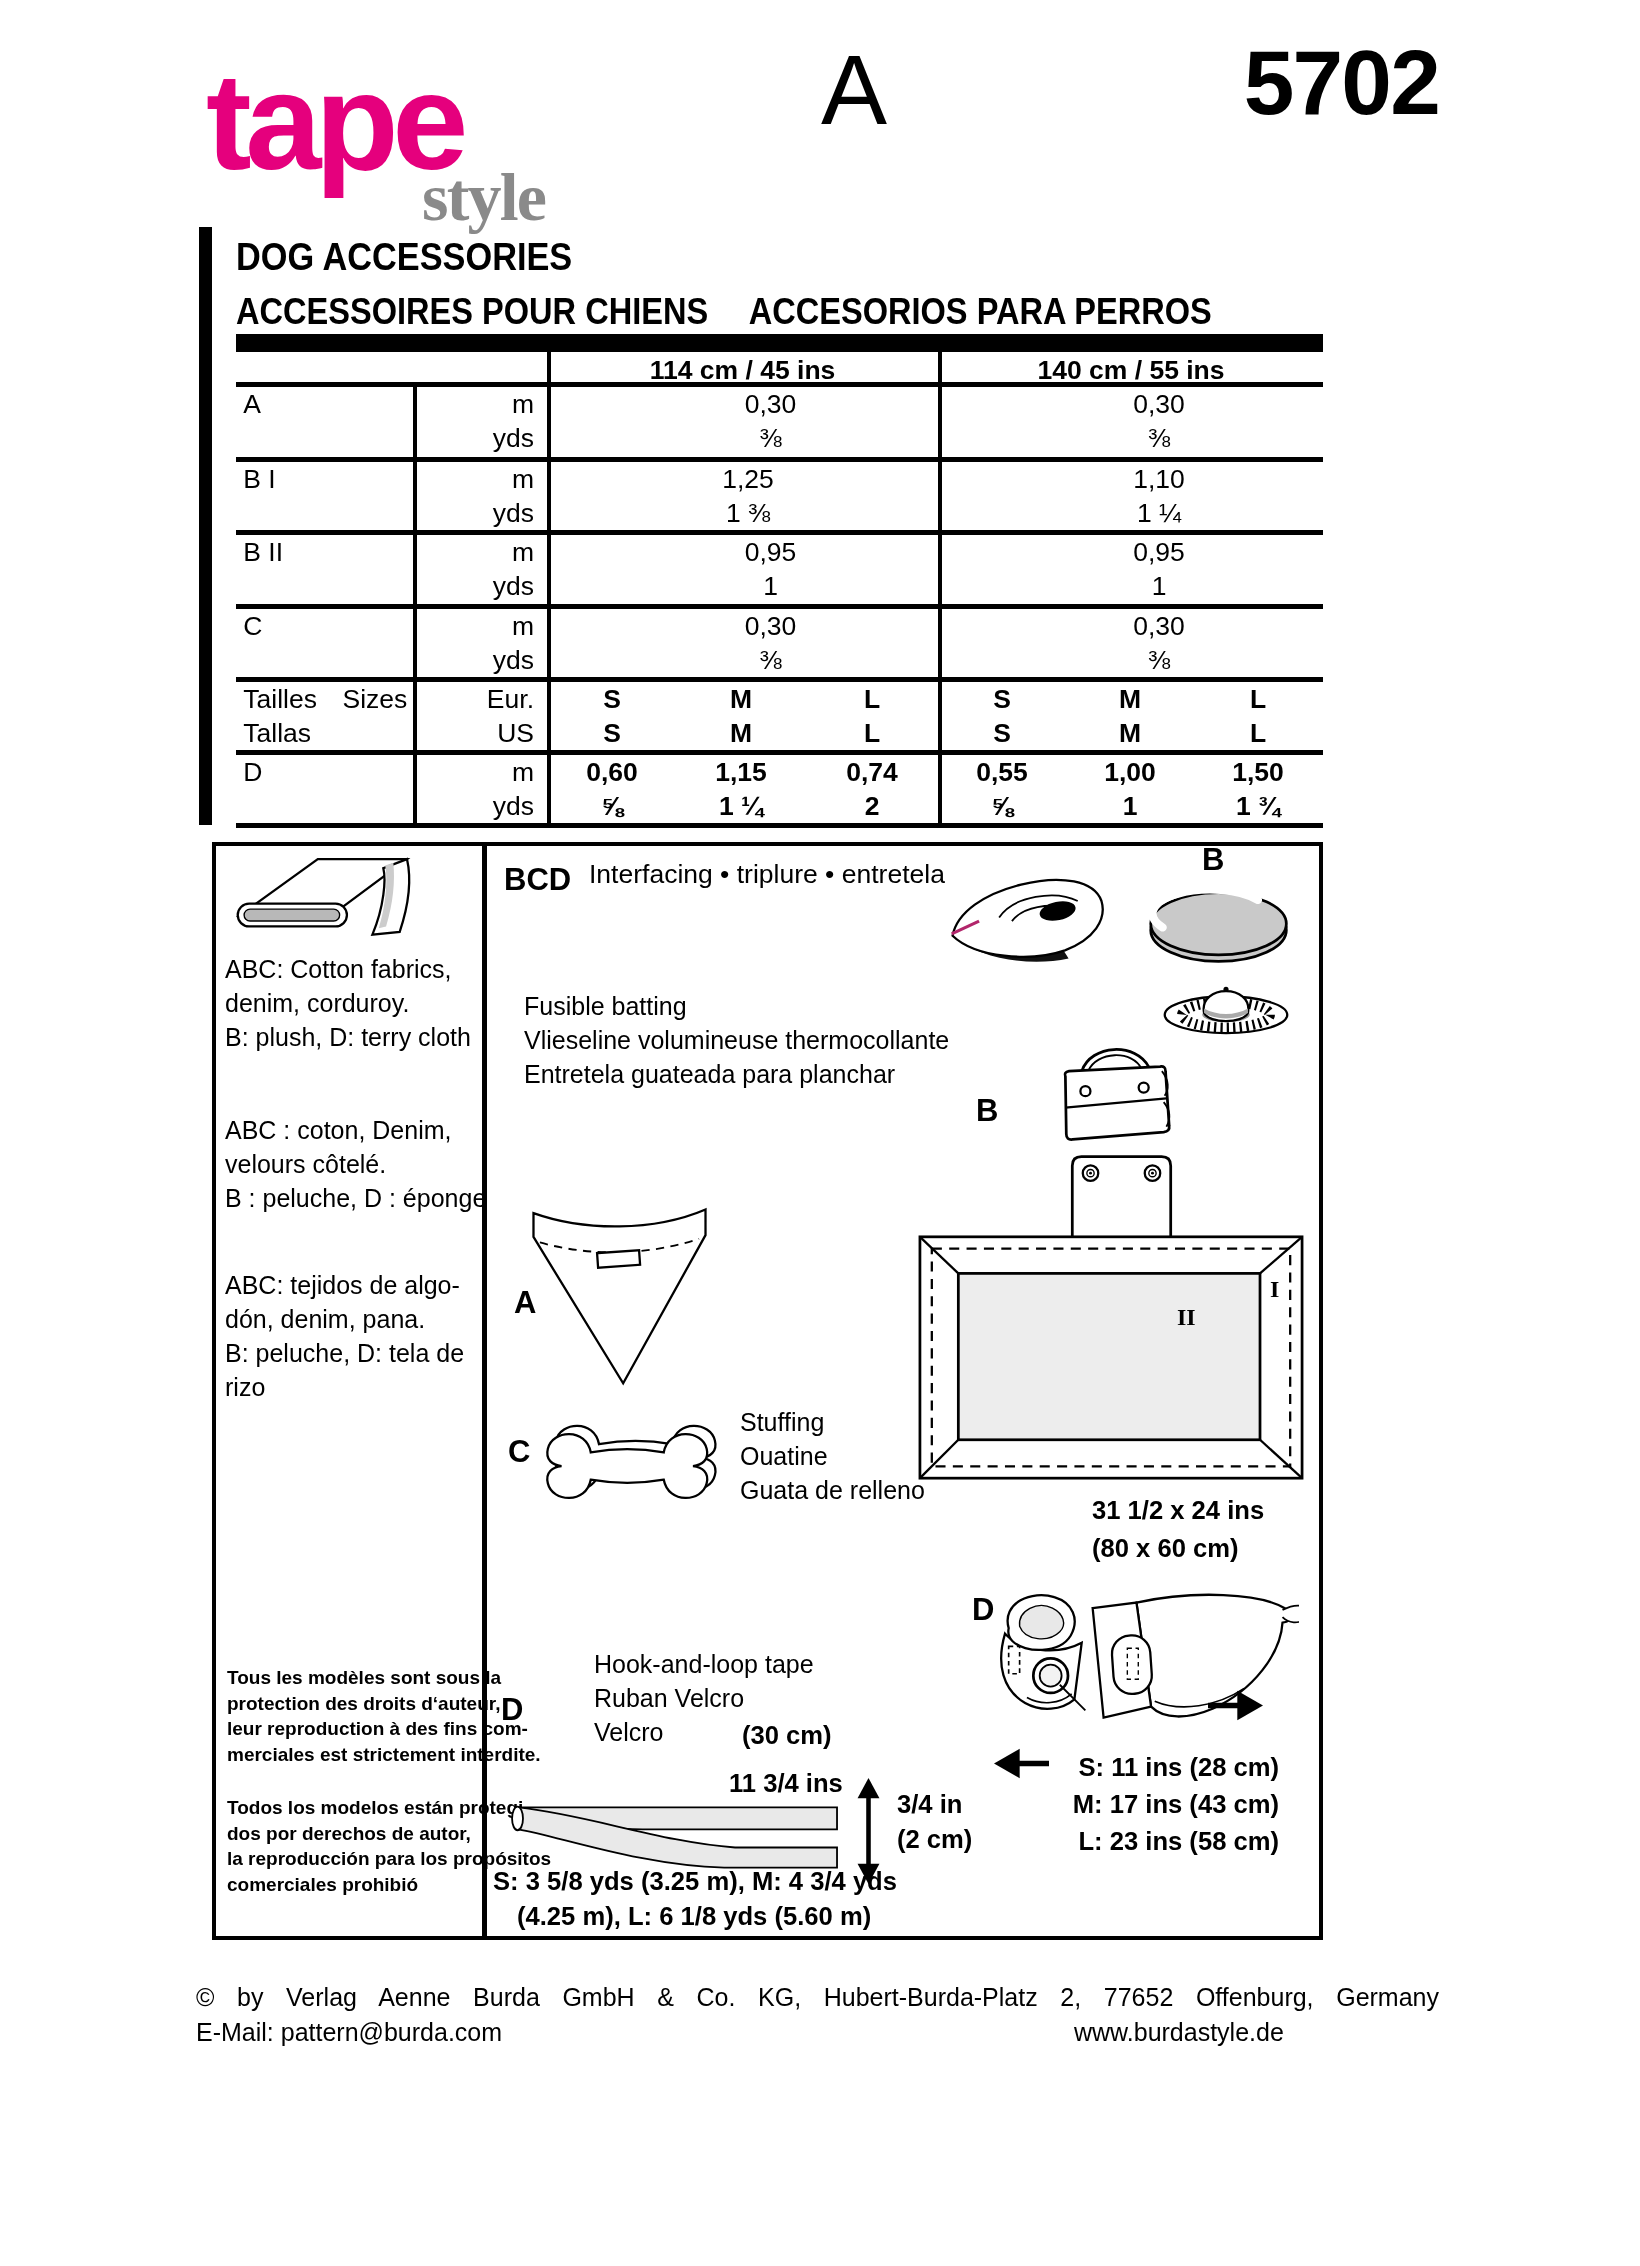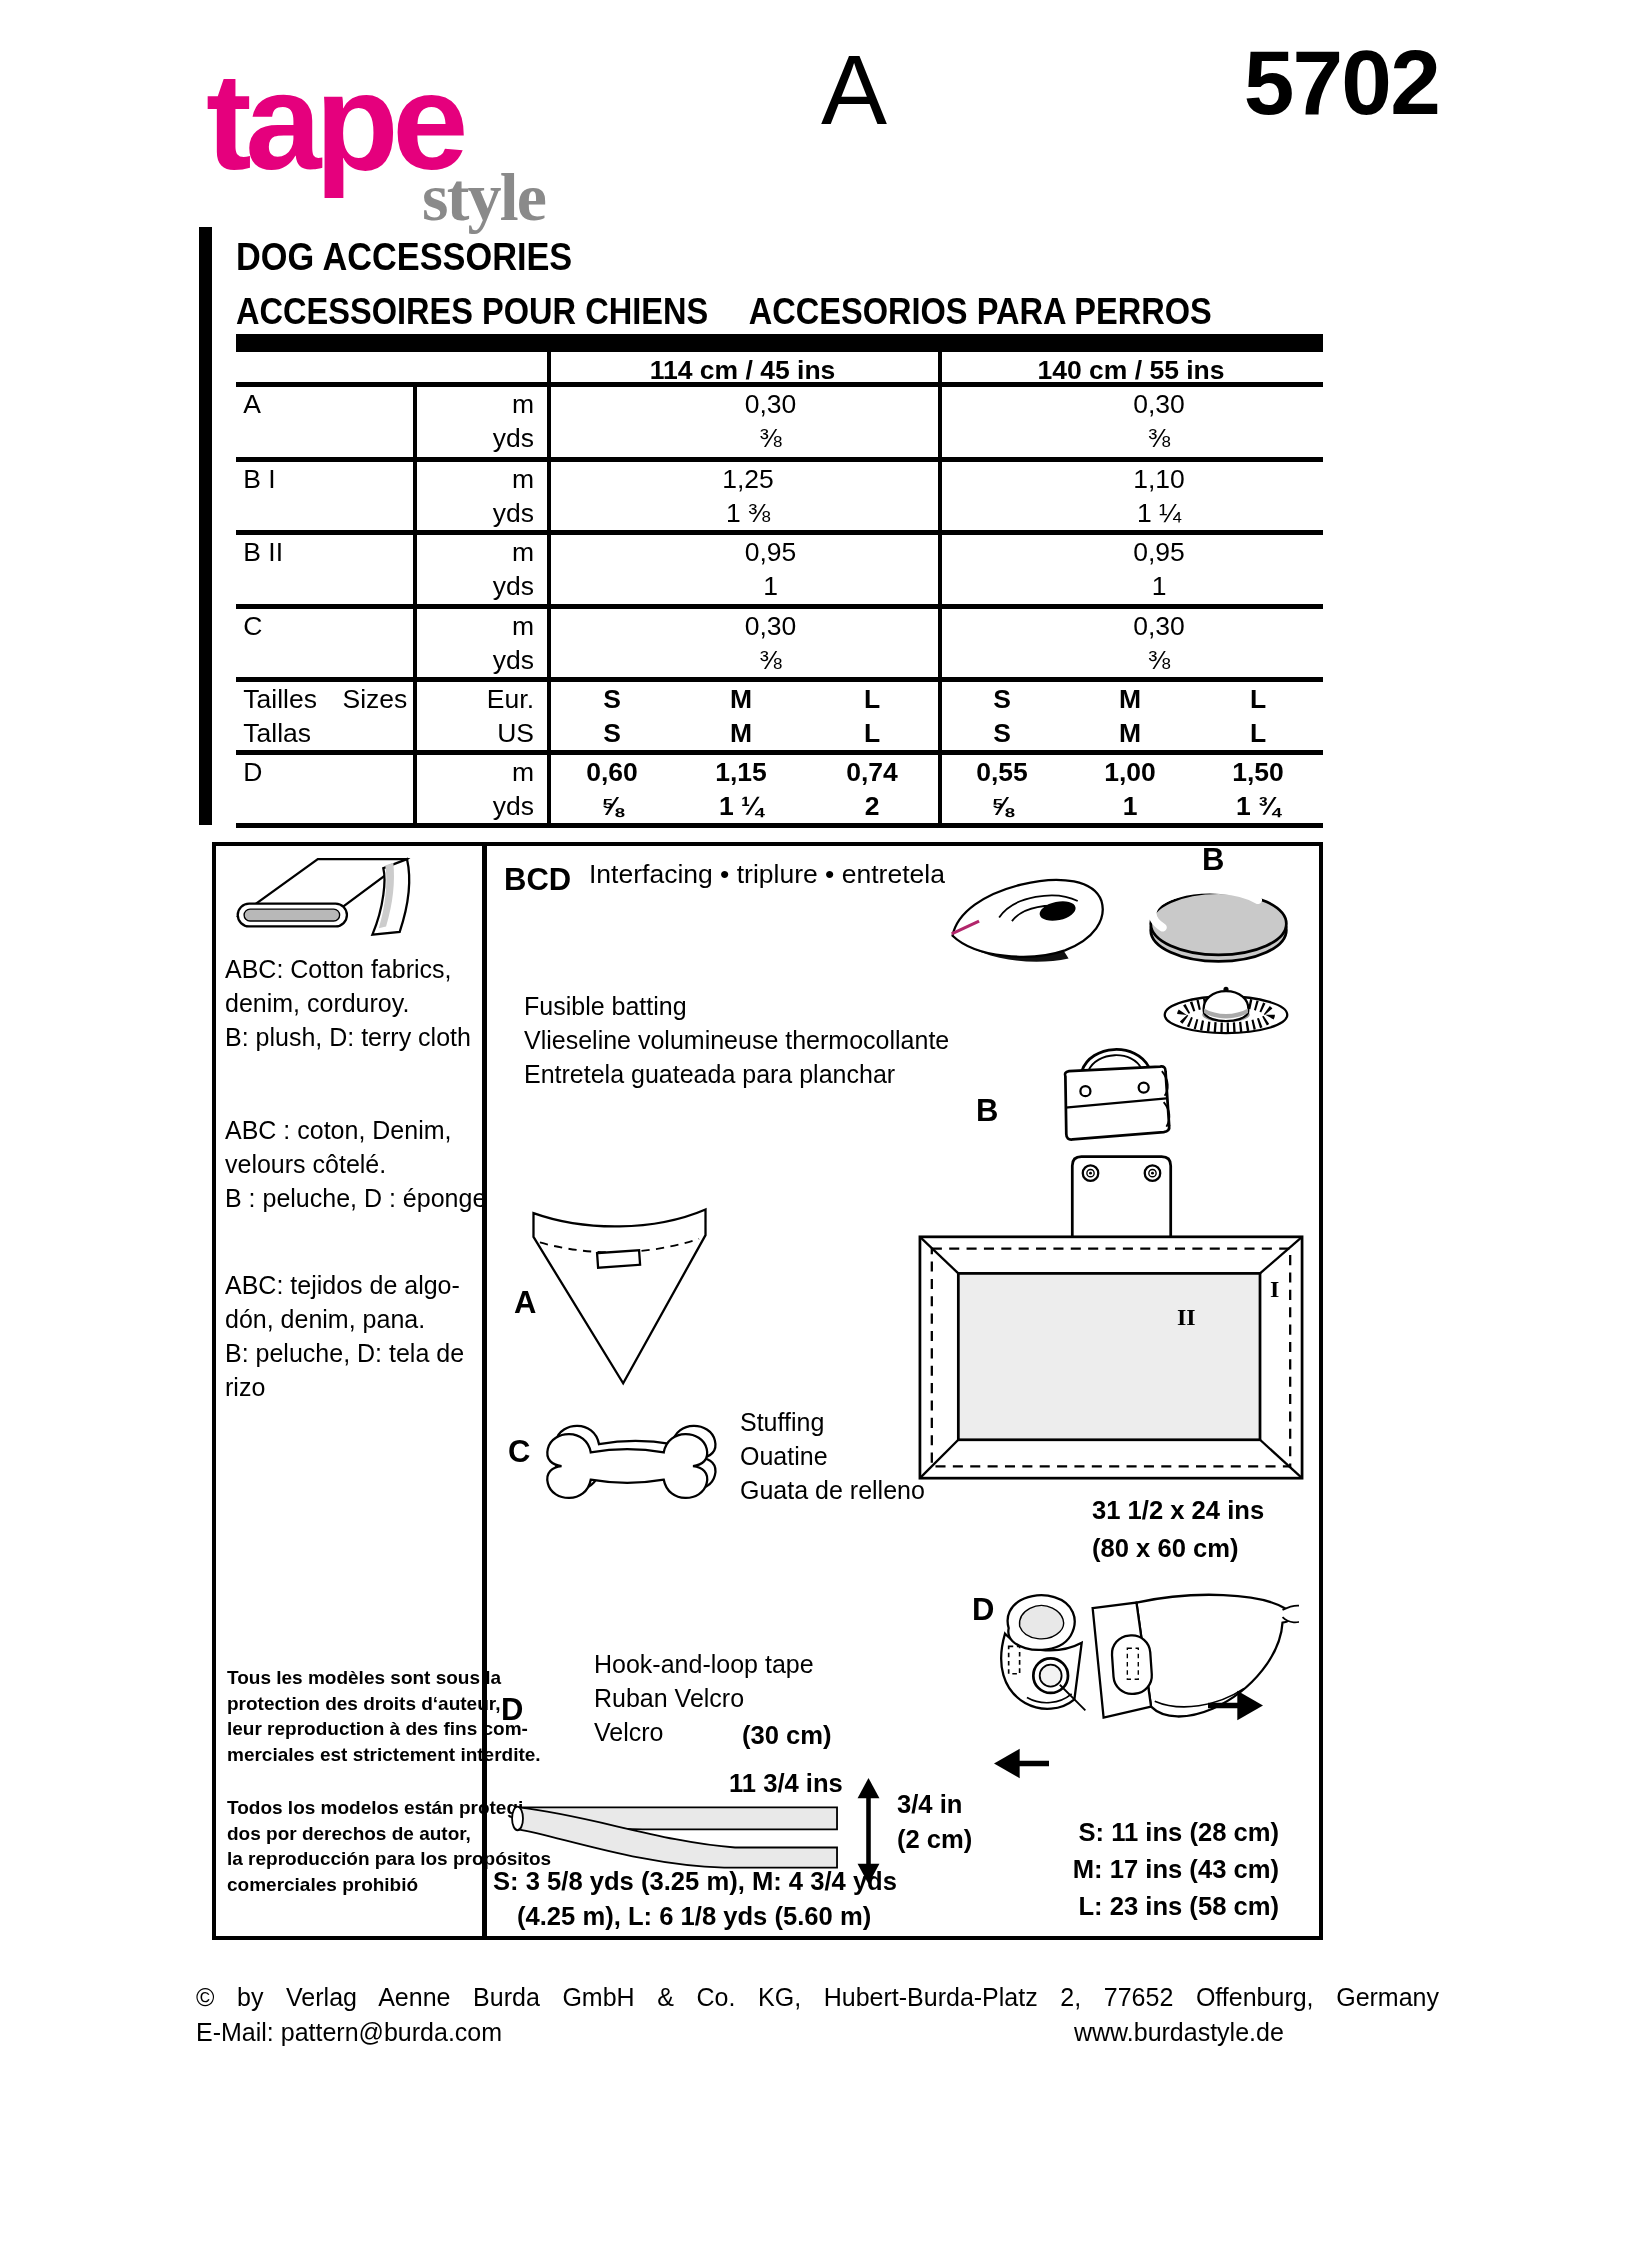--- a/index.html
+++ b/index.html
@@ -364,21 +364,21 @@
     <path d="M72 106 L100 134" fill="none" stroke="#000" stroke-width="2"></path>
   </svg>
   <svg class="abs" style="left:1208px;top:1689px" width="55" height="33" viewBox="0 0 60 36">
     <rect x="0" y="15" width="34" height="6" fill="#000"></rect>
     <polygon points="60,18 32,2 32,34" fill="#000"></polygon>
   </svg>
   <svg class="abs" style="left:994px;top:1747px" width="55" height="33" viewBox="0 0 60 36">
     <rect x="26" y="15" width="34" height="6" fill="#000"></rect>
     <polygon points="0,18 28,2 28,34" fill="#000"></polygon>
   </svg>
-  <div class="abs pre meas" style="left:1005px;top:1814px;width:274px;text-align:right;line-height:37px">S: 11 ins (28 cm)
+  <div class="abs pre meas" style="left:1005px;top:1749px;width:274px;text-align:right;line-height:37px">S: 11 ins (28 cm)
 M: 17 ins (43 cm)
 L: 23 ins (58 cm)</div>
 
   <div class="abs foot foot1">© by Verlag Aenne Burda GmbH &amp; Co. KG, Hubert-Burda-Platz 2, 77652 Offenburg, Germany</div>
   <div class="abs foot foot2a">E-Mail: pattern@burda.com</div>
   <div class="abs foot foot2b">www.burdastyle.de</div>
 
 </div>
 
 

